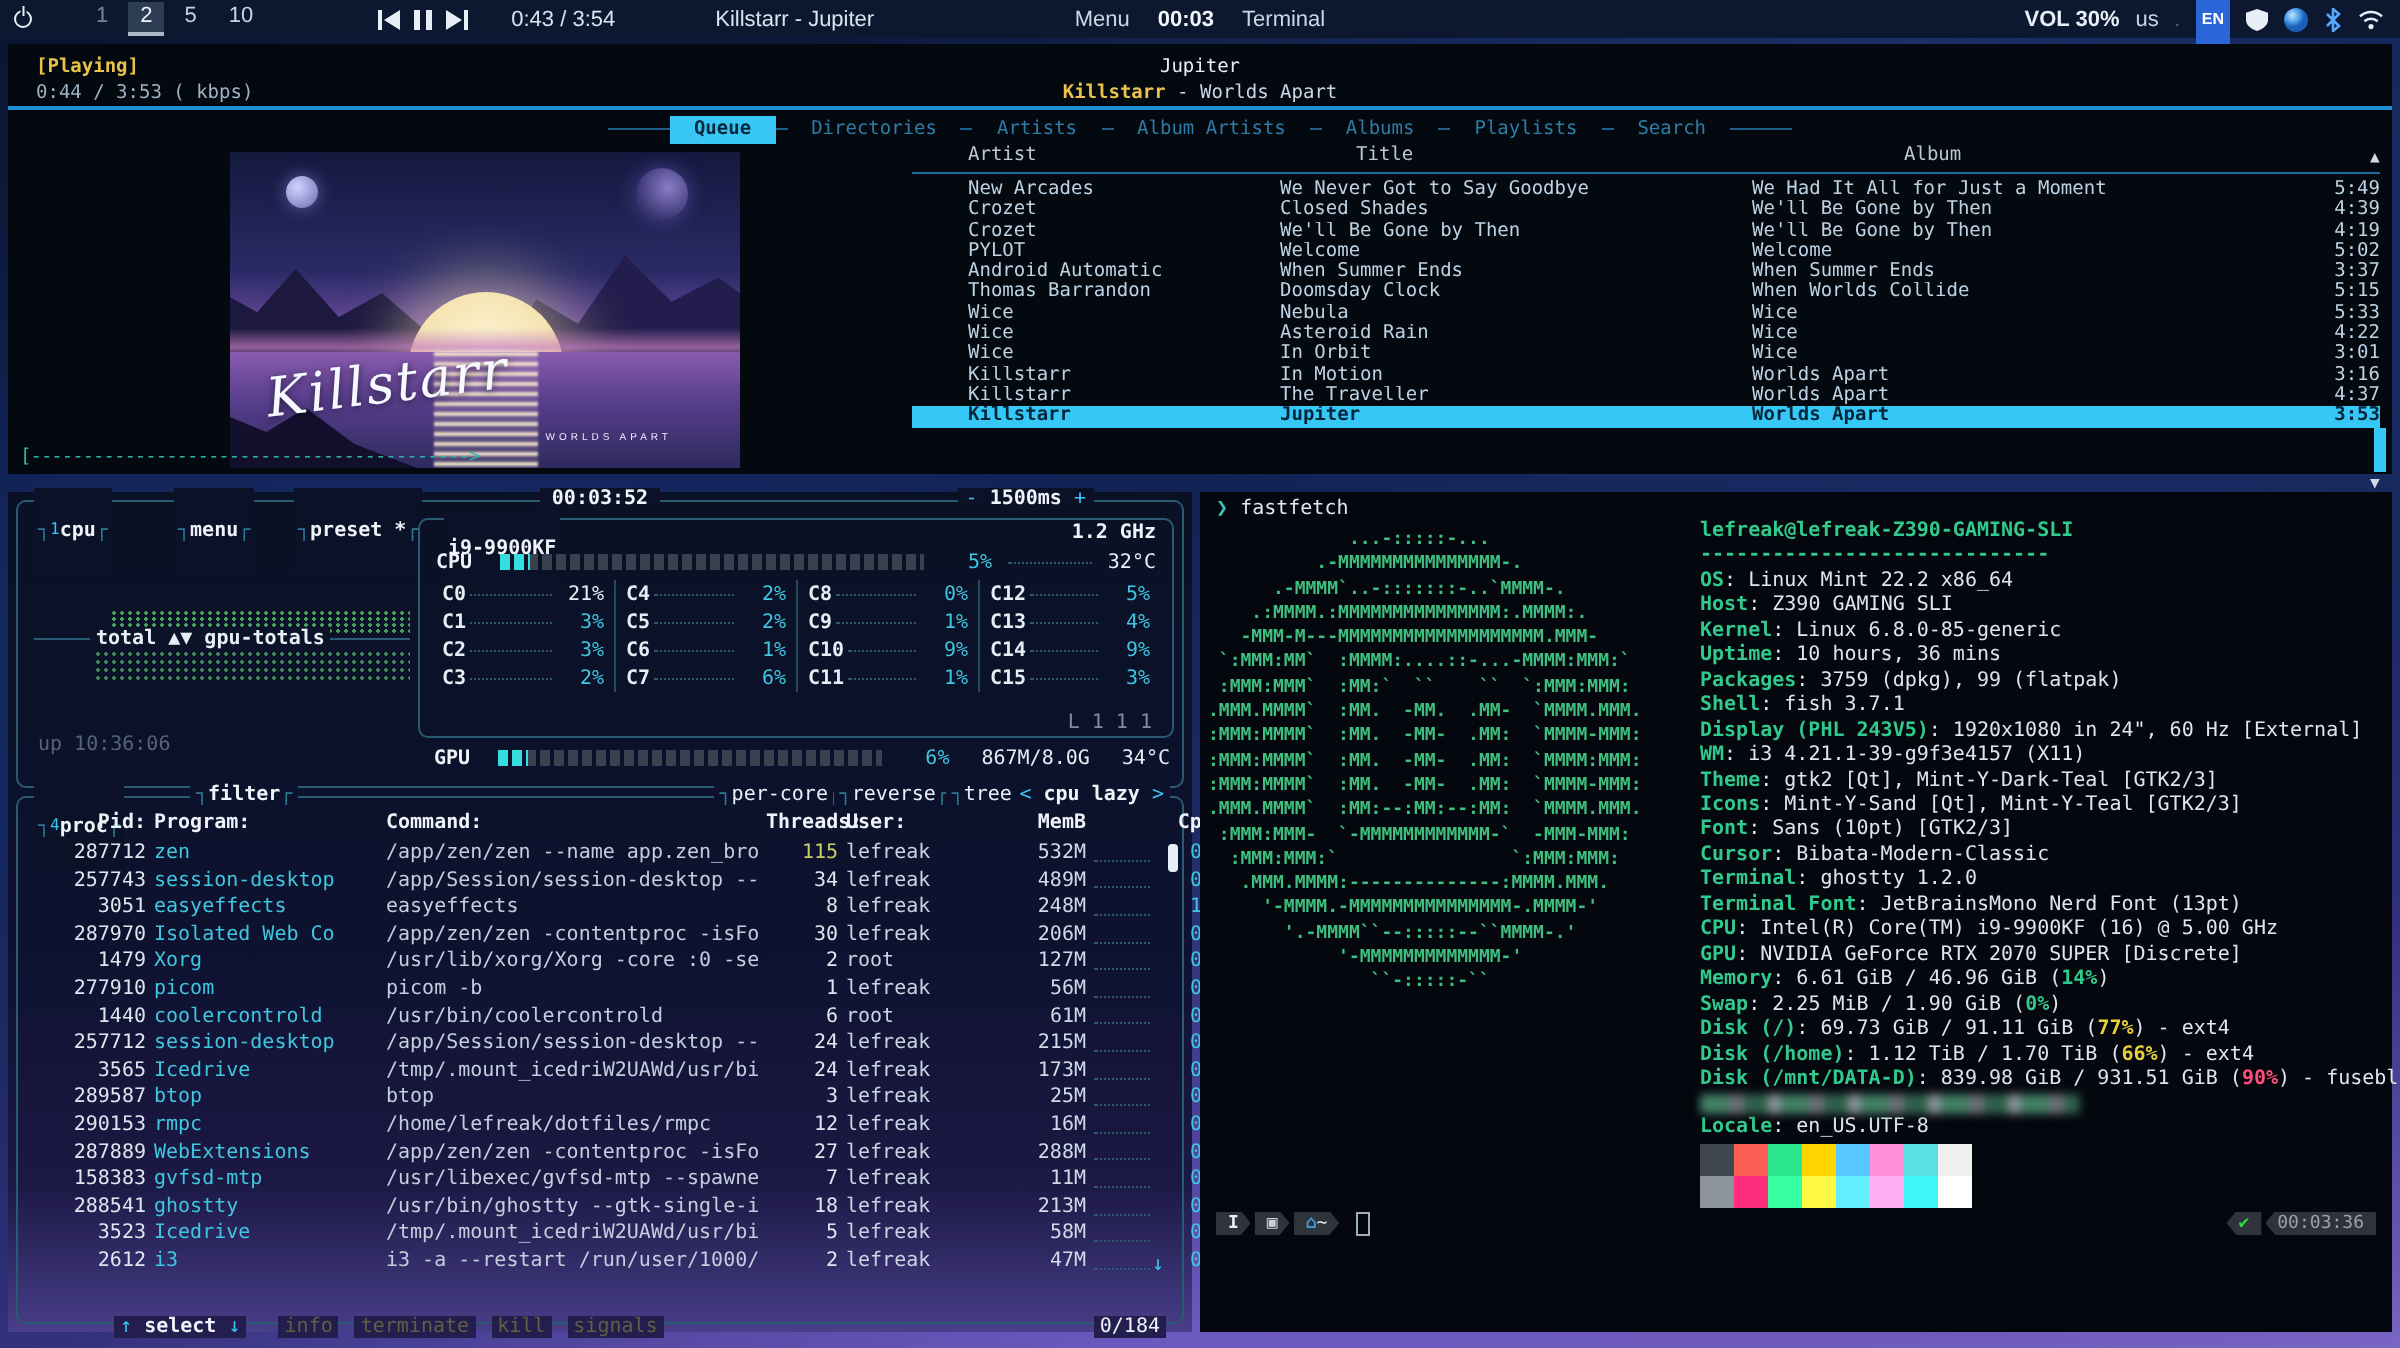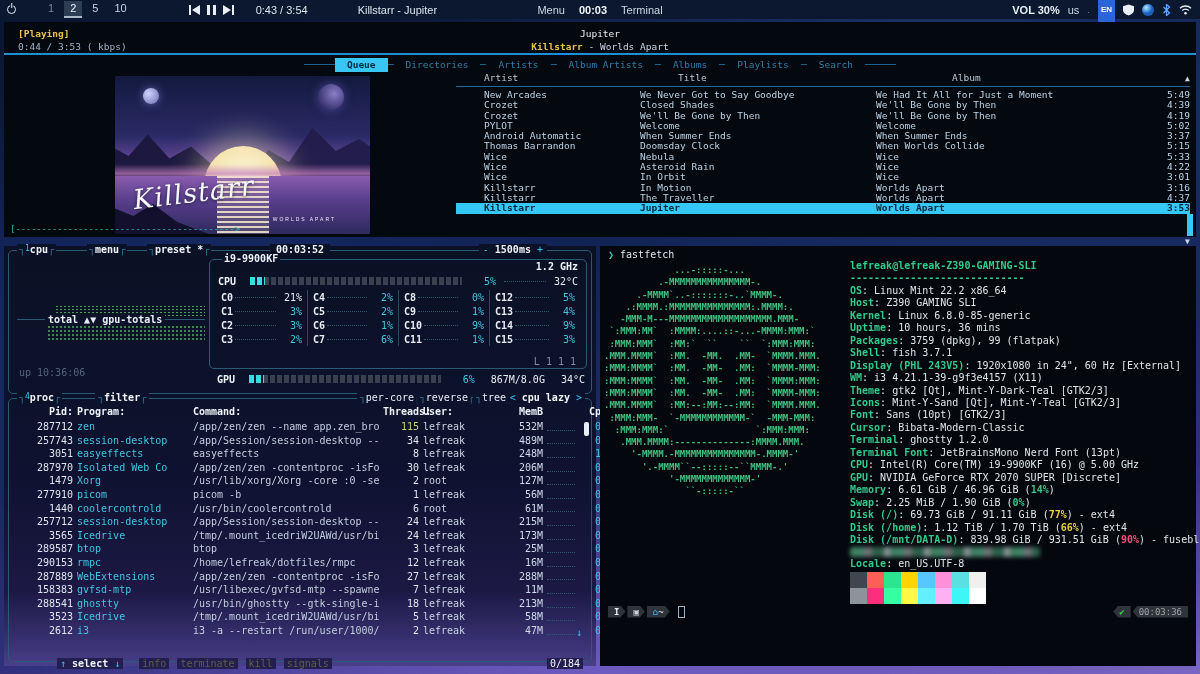--- a/index.html
+++ b/index.html
@@ -91,21 +91,21 @@
   .qscroll { position:absolute; right:2px; top:52px; width:9px; height:172px; color:#cfdae6; font-size:8px; }
   .qscroll .up { position:absolute; top:0; }
   .qscroll .dn { position:absolute; bottom:0; }
   .qscroll .thumb { position:absolute; right:1px; bottom:10px; width:6px; height:22px; background:#35c7f5; }
   .progress { position:absolute; left:6px; bottom:3px; color:#2fb3a8; letter-spacing:-.5px; white-space:nowrap; }
 
   
   .btop { left:4px; top:246px; width:592px; height:420px; color:#c7d4e2; font-size:10px;
     background:linear-gradient(180deg,#0a1124 0%,#0e1230 55%,#1c1844 82%,#3d3578 96%,#4a3f8a 100%); }
   .bbox { position:absolute; border:1px solid #2a5b74; border-radius:5px; }
-  .blabel { position:absolute; top:-7px; background:#0b1126; padding:0 2px; color:#e8eef6; white-space:nowrap; }
+  .blabel { position:absolute; top:-7px; background:#0b1126; padding:16px 2px; color:#e8eef6; white-space:nowrap; }
   .blabel .hook { color:#2a7a96; }
   .blabel .idx { color:#38c6f4; font-size:8px; vertical-align:top; }
   .blabel b { color:#eef3f9; }
   .cpu-box { left:4px; top:4px; width:584px; height:144px; }
   .clock { position:absolute; left:0; right:0; top:-7px; text-align:center; }
   .clock span { background:#0b1126; padding:0 6px; font-weight:bold; color:#f0f5fa; }
   .interval { position:absolute; right:44px; top:-7px; background:#0b1126; padding:0 4px; }
   .interval .pm { color:#38c6f4; }
   .interval b { color:#eef3f9; }
   .subbox { position:absolute; left:200px; top:8px; width:378px; height:110px; border:1px solid #2a5b74; border-radius:5px; }

